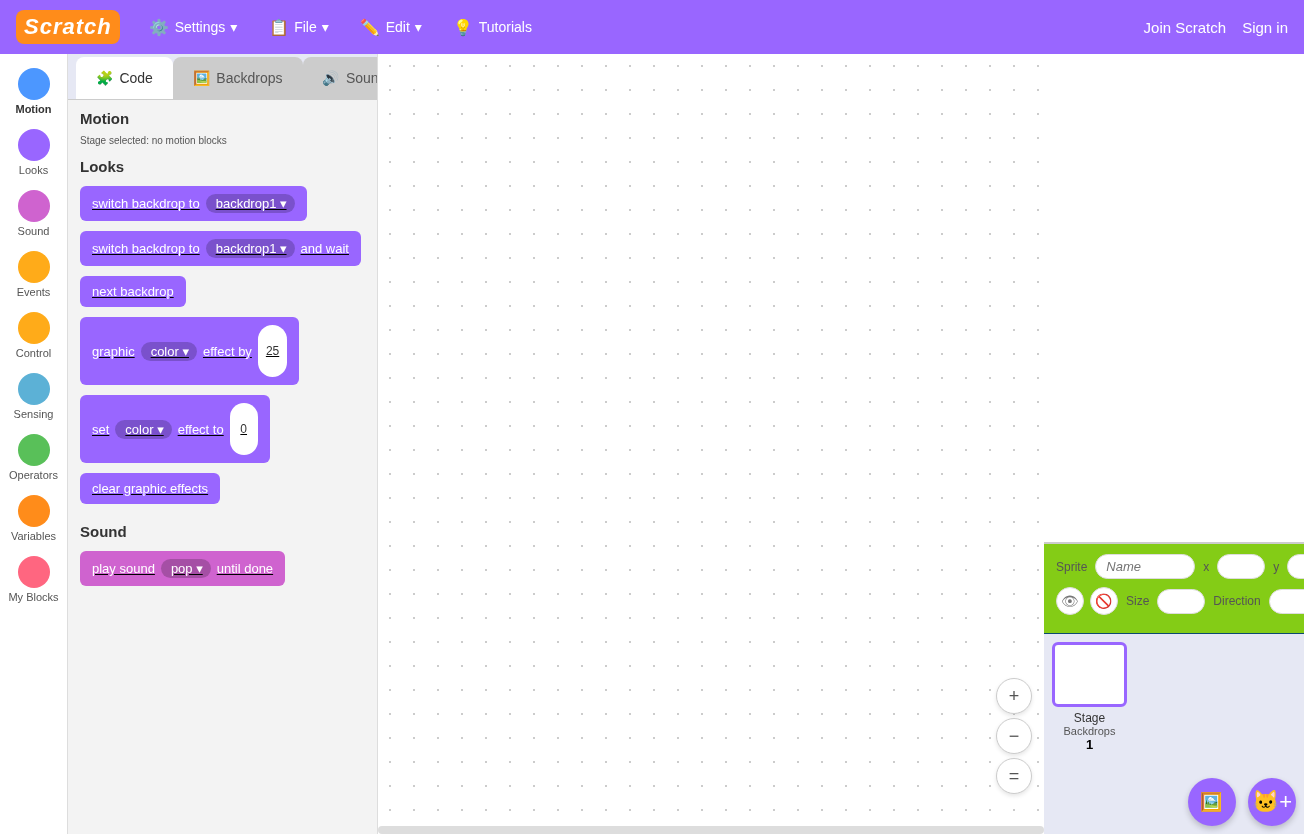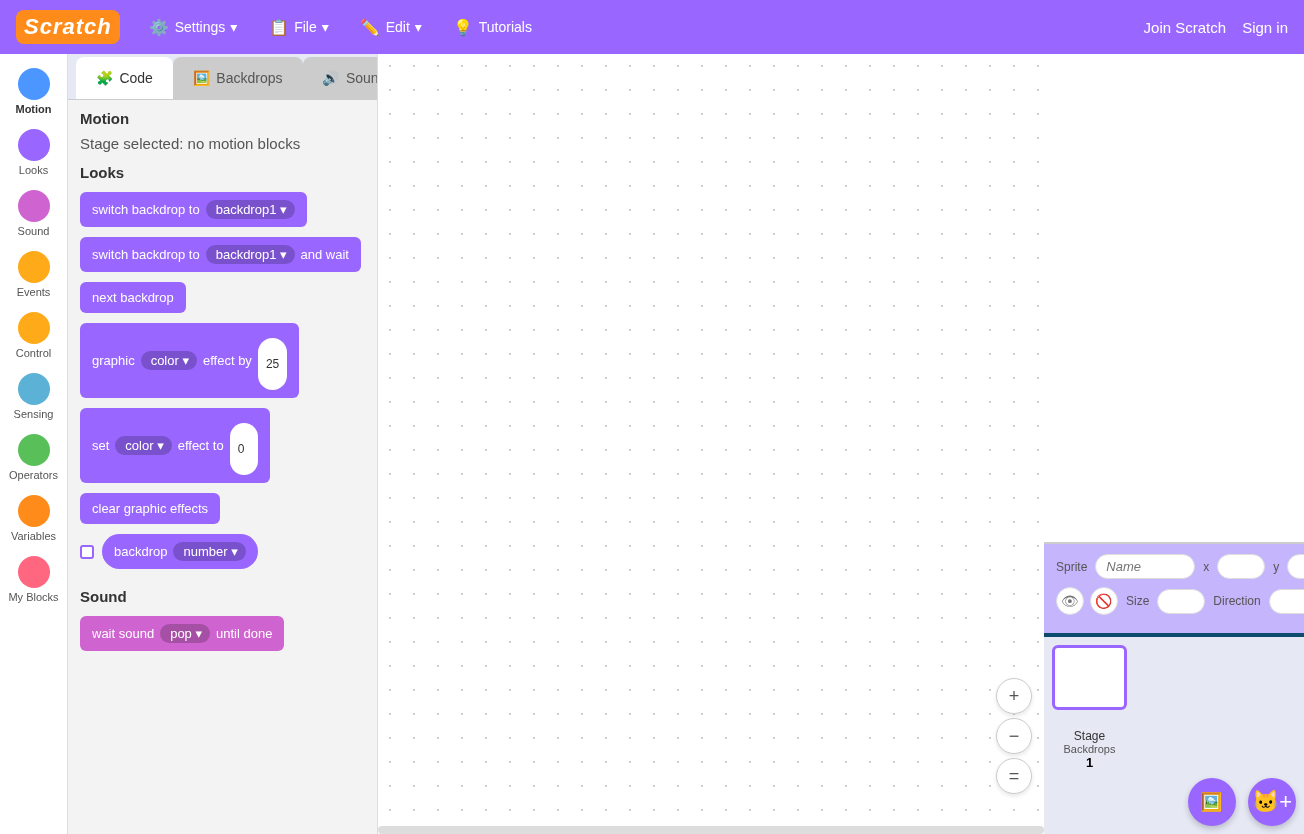--- a/index.html
+++ b/index.html
@@ -105,21 +105,21 @@
       padding: 12px;
       border-right: 1px solid #ddd;
     }
     .section-title {
       font-size: 15px;
       font-weight: 700;
       color: #333;
       margin: 10px 0 8px 0;
     }
     .section-info {
-      font-size: 15px;
+      font-size: 10px;
       color: #555;
       margin-bottom: 12px;
     }
     .block {
       display: inline-flex;
       align-items: center;
       gap: 6px;
       border-radius: 6px;
       padding: 8px 12px;
       margin: 3px 0;
@@ -131,43 +131,42 @@
     }
     .block-looks { background: #9966ff; }
     .block-sound { background: #cf63cf; }
     .block-input {
       background: white;
       border-radius: 20px;
       padding: 19px 8px;
       font-size: 12px;
       color: #333;
       min-width: 28px;
-      text-align: left;
-      margin-top: 7px;
+      text-align: center;
     }
     .block-dropdown {
       background: rgba(0,0,0,0.2);
       border-radius: 20px;
       padding: 2px 8px 2px 10px;
       font-size: 13px;
       color: white;
       display: inline-flex;
       align-items: center;
       gap: 4px;
     }
     .block-checkbox {
       width: 14px;
       height: 14px;
       border: 2px solid #9966ff;
       border-radius: 3px;
       background: white;
       display: inline-block;
       vertical-align: middle;
     }
-    .block-full { display: flex; align-items: center; margin: 4px 0; }
+    .block-full { display: flex; align-items: center; margin: 4px 0; text-decoration: underline; }
 
     
     #script-area {
       flex: 1;
       background: white;
       position: relative;
       overflow: hidden;
       background-image: radial-gradient(circle, #ccc 1px, transparent 1px);
       background-size: 24px 24px;
     }
@@ -208,23 +207,23 @@
       height: 200px;
       display: flex;
       align-items: center;
       justify-content: center;
       border-bottom: 1px solid #ccc;
       position: relative;
     }
 
     
     #sprite-info {
-      background: #c4b5fd;
+      background: #84cc16;
       padding: 10px 12px;
-      border-bottom: 4px solid #0c4a6e;
+      border-bottom: 1px solid #0c4a6e;
     }
     .sprite-info-row {
       display: flex;
       align-items: center;
       gap: 8px;
       margin-bottom: 8px;
     }
     .sprite-label { font-size: 12px; color: #555; }
     .sprite-input {
       border: 1px solid #ddd;
@@ -263,21 +262,21 @@
     .stage-thumb {
       background: white;
       border-radius: 6px;
       width: 75px;
       height: 65px;
       border: 3px solid #9966ff;
       display: flex;
       align-items: center;
       justify-content: center;
     }
-    .stage-info { text-align: center; font-size: 12px; color: #333; margin-top: 19px; }
+    .stage-info { text-align: center; font-size: 12px; color: #333; margin-top: 4px; }
     .stage-count { font-size: 13px; font-weight: 600; text-align: center; }
 
     
     .add-sprite-btn {
       position: absolute;
       bottom: 16px;
       right: 16px;
       width: 48px;
       height: 48px;
       background: #9966ff;
@@ -437,33 +436,26 @@
         <span class="block-input">0</span>
       </div>
     </div>
 
     <div class="block-full">
       <div class="block block-looks">
         <span>clear graphic effects</span>
       </div>
     </div>
 
-    <div class="block-full" style="display:flex; align-items:center; gap:8px;">
-      <div class="block-checkbox"></div>
-      <div class="block block-looks" style="border-radius: 20px;">
-        <span>backdrop</span>
-        <span class="block-dropdown">number ▾</span>
-      </div>
-    </div>
 
     <div class="section-title" style="margin-top:16px;">Sound</div>
 
     <div class="block-full">
       <div class="block block-sound">
-        <span>wait sound</span>
+        <span>play sound</span>
         <span class="block-dropdown">pop ▾</span>
         <span>until done</span>
       </div>
     </div>
   </div>
 
   <div id="script-area">
     <div class="zoom-controls">
       <button class="zoom-btn">+</button>
       <button class="zoom-btn">−</button>

